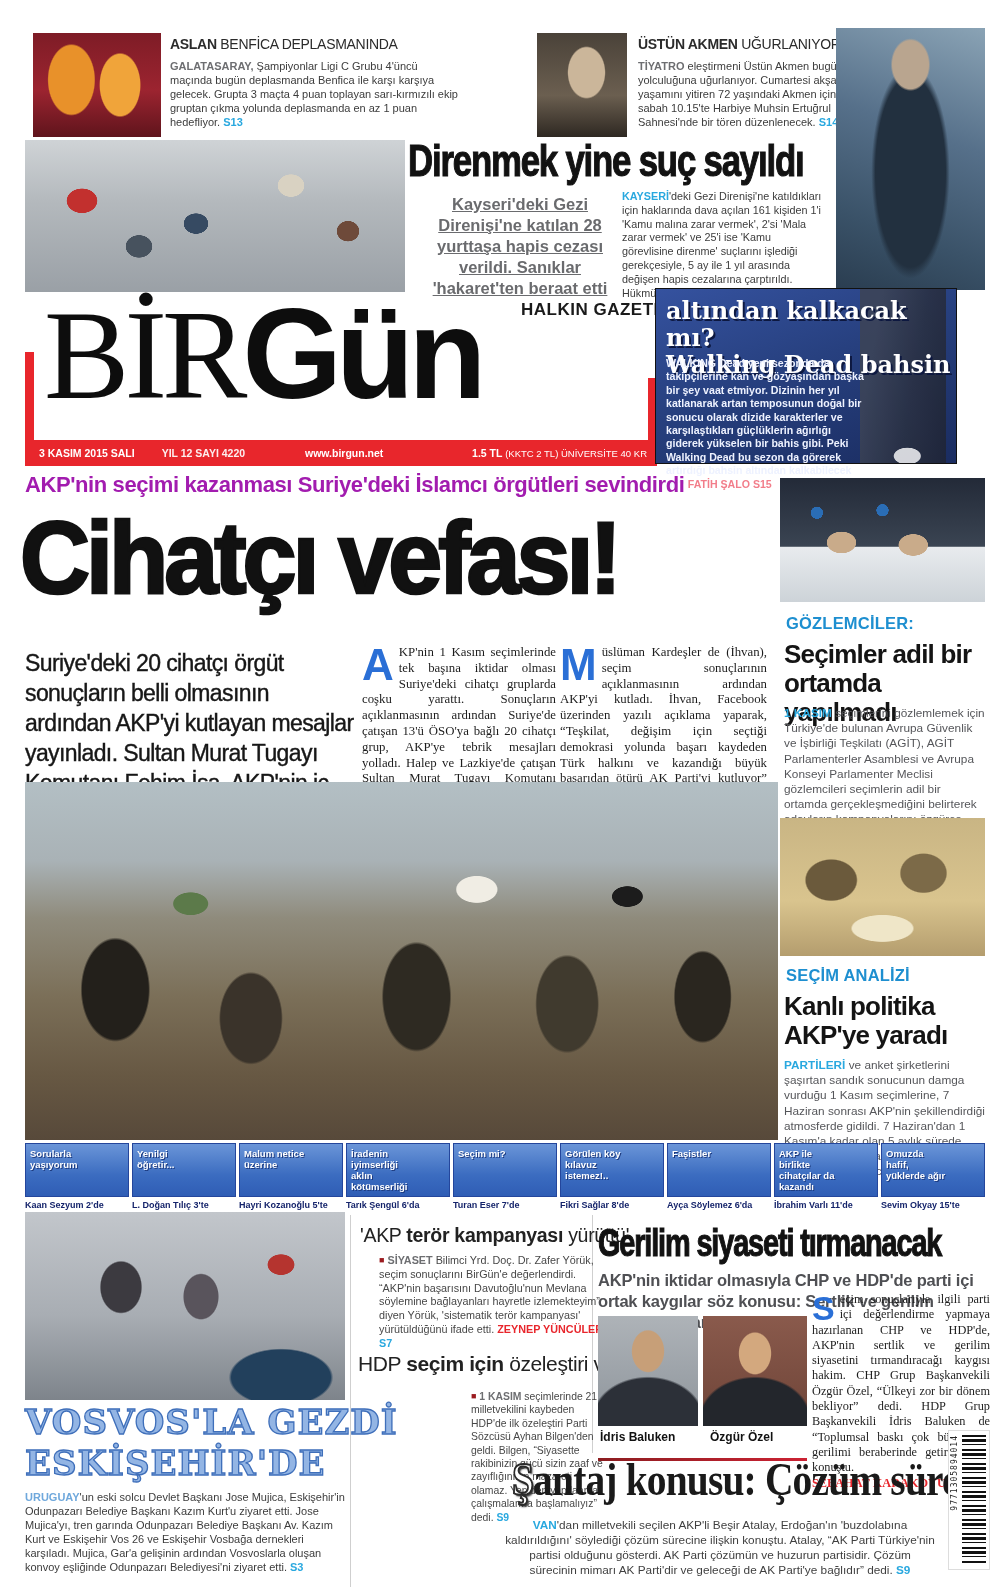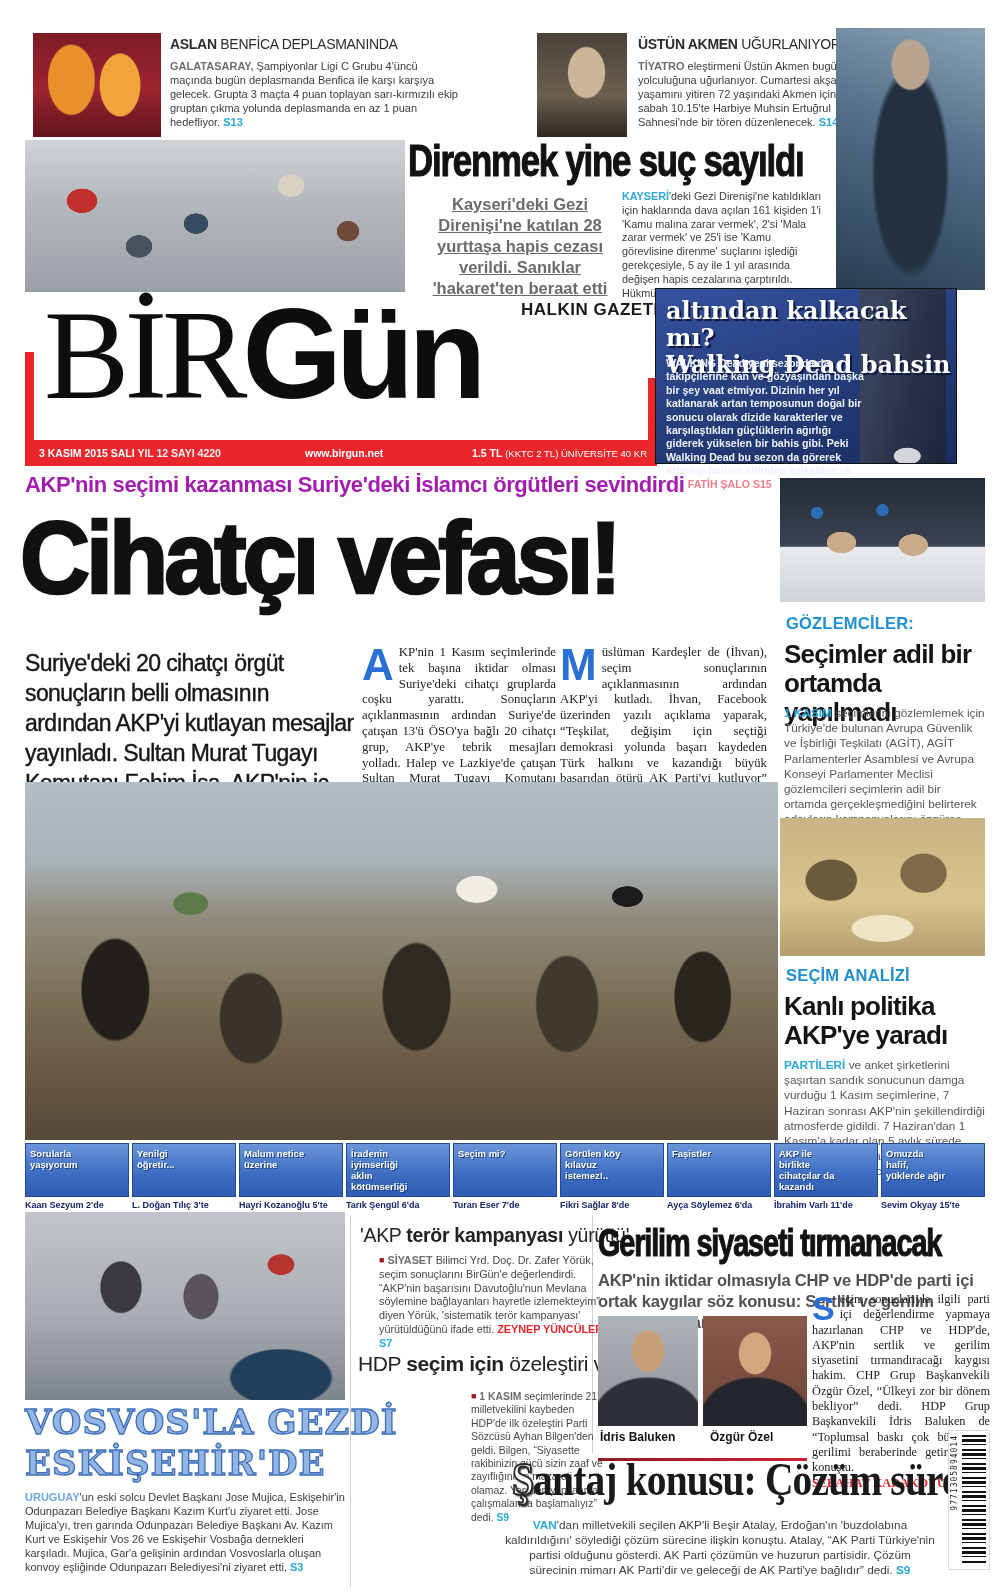--- a/index.html
+++ b/index.html
@@ -161,21 +161,21 @@
   <div class="abs direnmek-deck" style="left:424px;top:194px;width:192px;">Kayseri'deki Gezi Direnişi'ne katılan 28 yurttaşa hapis cezası verildi. Sanıklar 'hakaret'ten beraat etti</div>
   <div class="abs small-body" style="left:622px;top:190px;width:202px;"><span class="cyan">KAYSERİ</span><span>'deki Gezi Direnişi'ne katıldıkları için haklarında dava açılan 161 kişiden 1'i 'Kamu malına zarar vermek', 2'si 'Mala zarar vermek' ve 25'i ise 'Kamu görevlisine direnme' suçlarını işlediği gerekçesiyle, 5 ay ile 1 yıl arasında değişen hapis cezalarına çarptırıldı. Hükmün açıklanması geri bırakıldı. </span><span class="cyan">S10</span></div>
 
   <div class="abs red" style="left:25px;top:352px;width:9px;height:114px;"></div>
   <div class="abs red" style="left:648px;top:378px;width:9px;height:88px;"></div>
   <div class="abs logo" style="left:44px;top:290px;">
     <span class="serif">BİR</span><span class="sans">Gün</span>
   </div>
   <div class="abs tagline" style="left:521px;top:300px;">HALKIN GAZETESİ</div>
   <div class="abs red" style="left:25px;top:440px;width:632px;height:26px;">
-    <span class="strip-text abs" style="left:14px;top:7px;"><span>3 KASIM 2015 SALI</span> <span style="opacity:.92;">YIL 12 SAYI 4220</span></span>
+    <span class="strip-text abs" style="left:14px;top:7px;"><span>3 KASIM 2015 SALI</span> <span style="opacity:.92;margin-left:24px;">YIL 12 SAYI 4220</span></span>
     <span class="strip-text abs" style="left:280px;top:7px;">www.birgun.net</span>
     <span class="strip-text abs" style="right:10px;top:7px;"><span>1.5 TL</span> <span style="font-weight:normal;font-size:9.5px;">(KKTC 2 TL) ÜNİVERSİTE 40 KR</span></span>
   </div>
 
   <div class="abs wd-box" style="left:655px;top:288px;width:300px;height:174px;">
     <div class="wd-leg"></div>
     <div class="abs wd-head" style="left:10px;top:8px;">
       <div>altından kalkacak mı?</div>
       <div>Walking Dead bahsin</div>
     </div>

